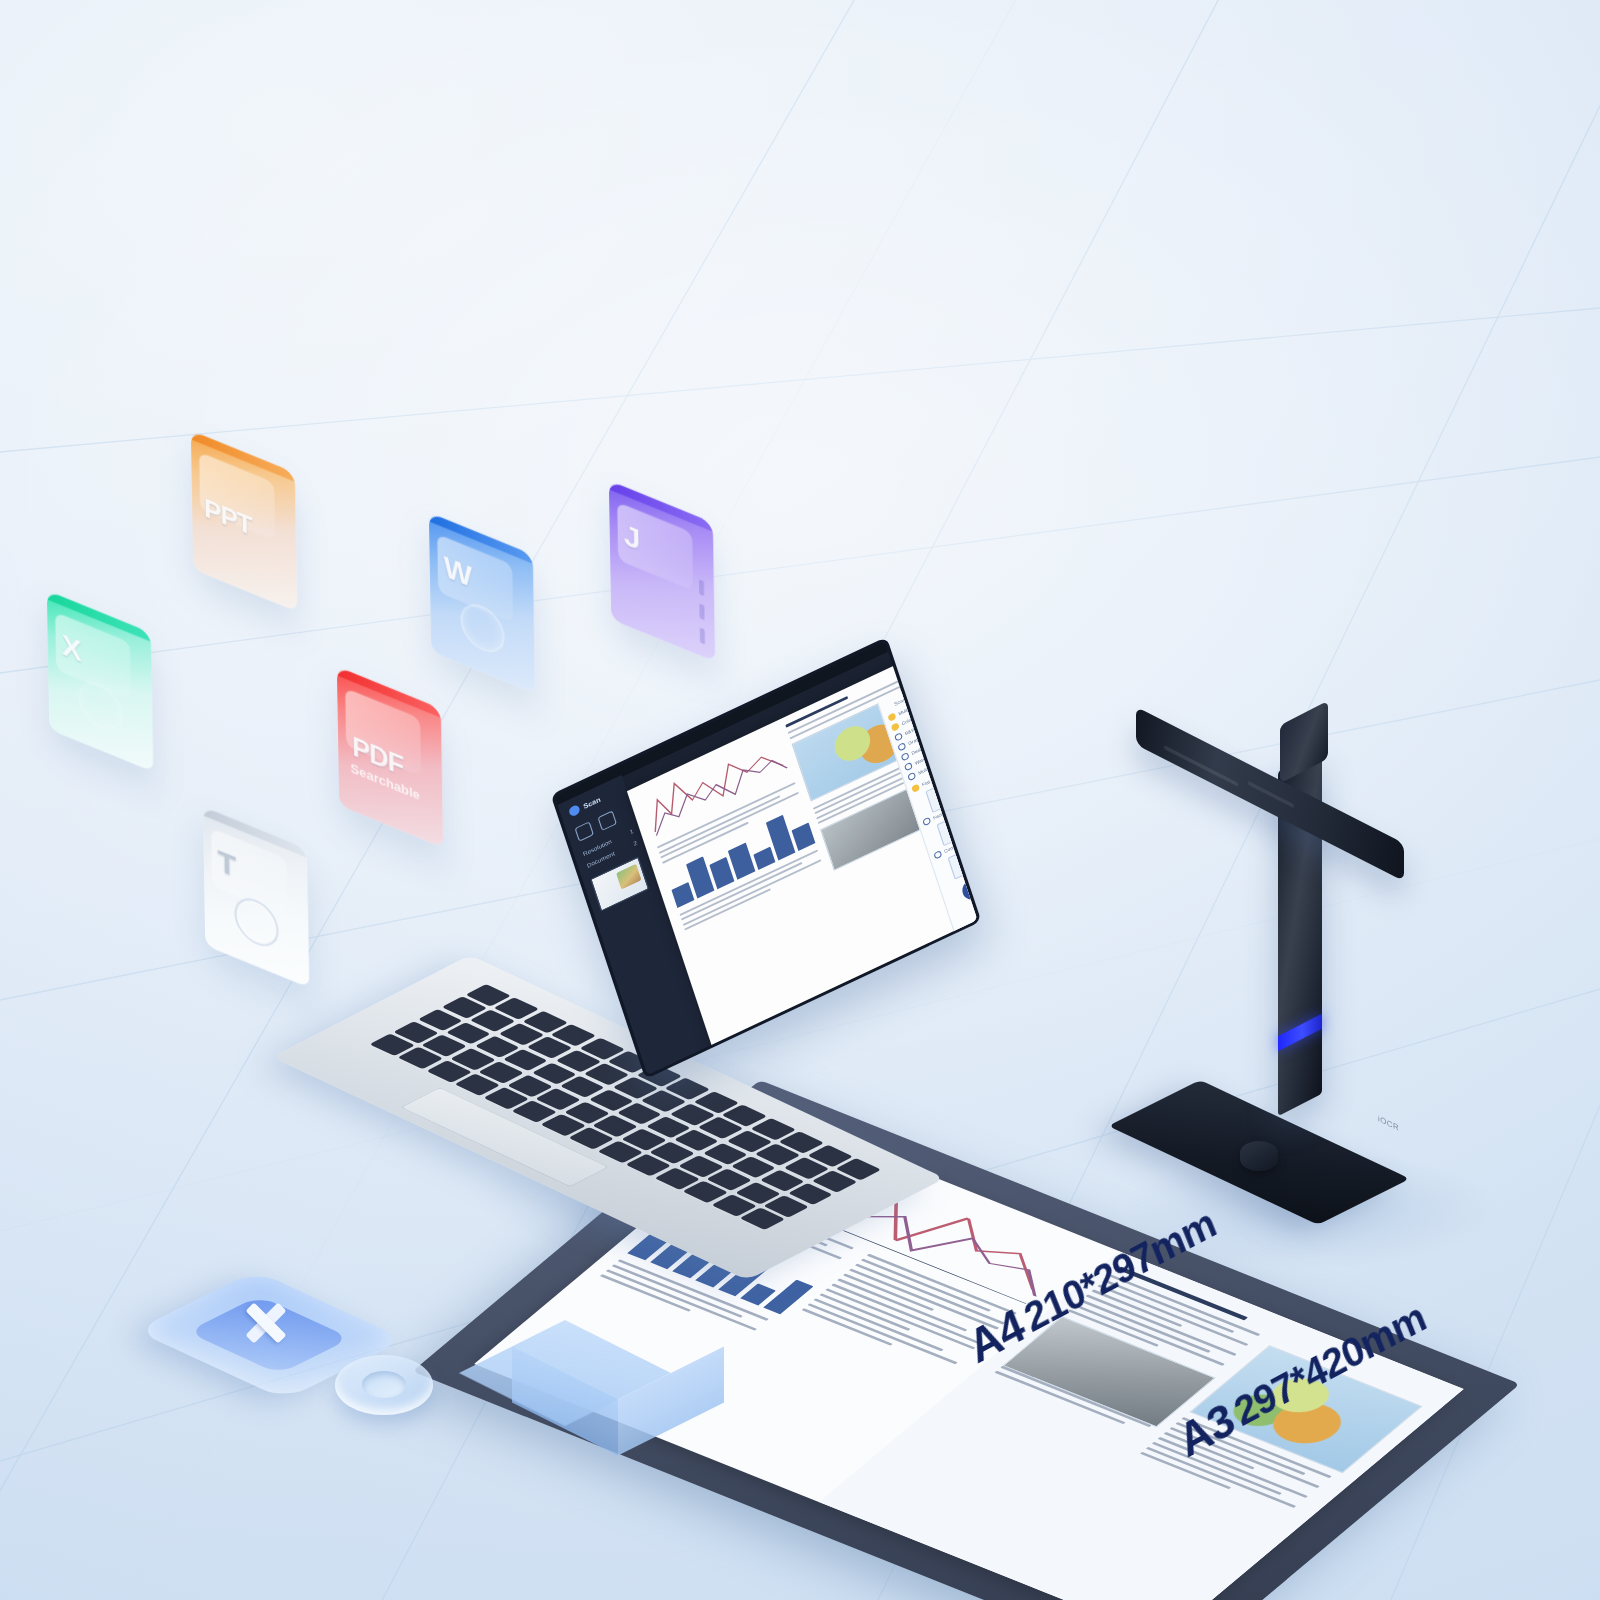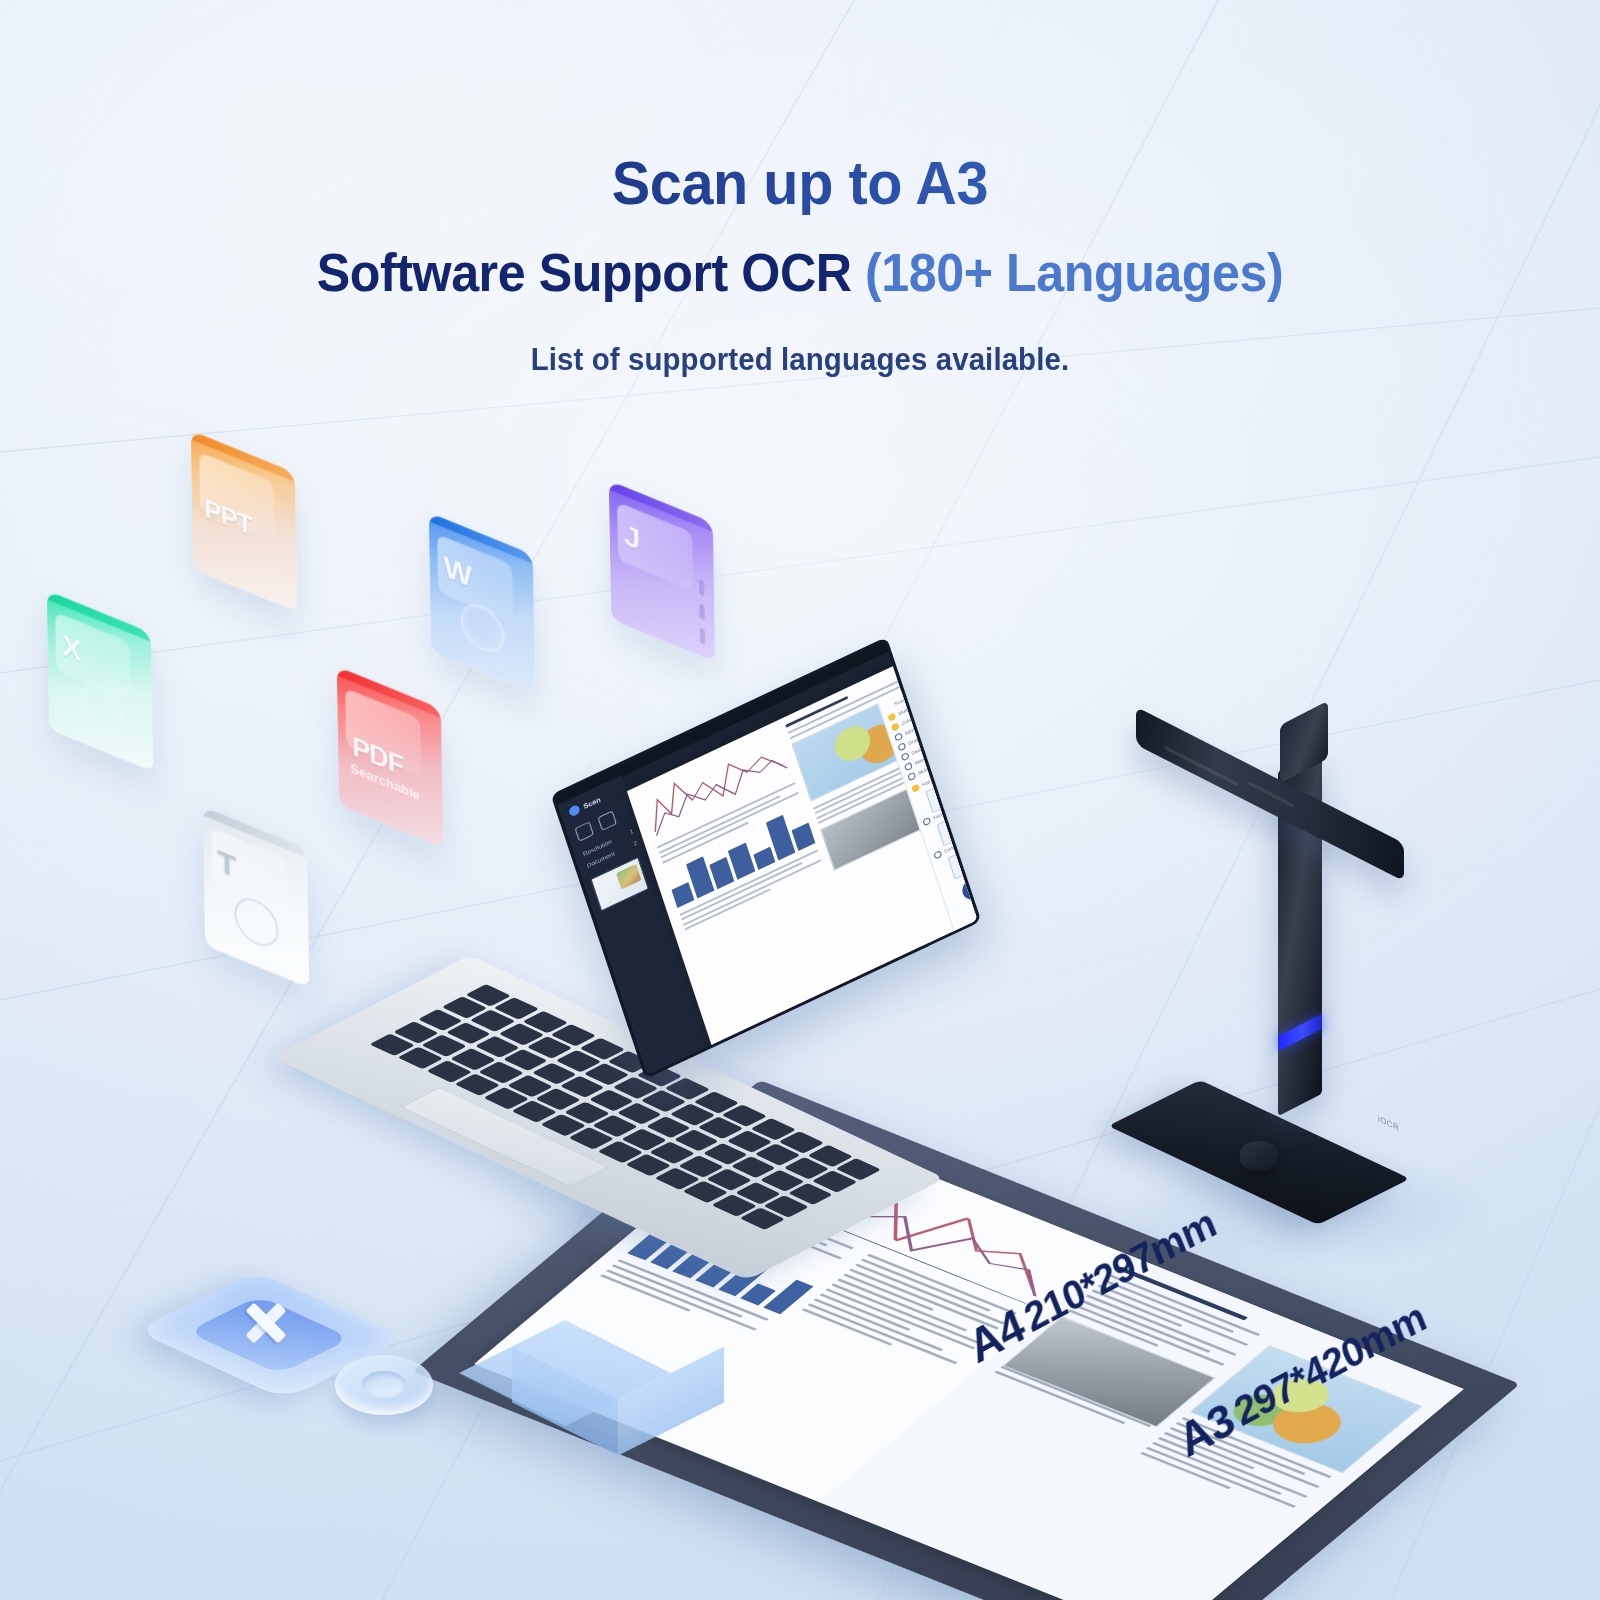--- a/index.html
+++ b/index.html
@@ -404,27 +404,20 @@
         <path d="M1340 1720 L2000 160"></path>
       </g>
       <g stroke="#cfe0f1" stroke-width="1" fill="none" opacity="0.5">
         <path d="M-200 1280 L1800 790"></path>
         <path d="M60 1720 L1060 -80"></path>
       </g>
     </svg>
   </div>
   <div class="vignette"></div>
 
-  <div class="headings">
-    <h1 class="h1">Scan up to A3</h1>
-    <div class="h2">
-      <span class="dark">Software Support OCR </span><span class="accent">(180+ Languages)</span>
-    </div>
-    <div class="h3">List of supported languages available.</div>
-  </div>
 
   <div class="fcard c-xls" style="left:48px; top:612px;">
     <div class="face">
       <div class="edge"></div>
       <div class="tab"></div>
       <div class="sheen"></div>
       <div class="glyph">X</div>
       <div class="ring" style="opacity:.45"></div>
     </div>
   </div>

